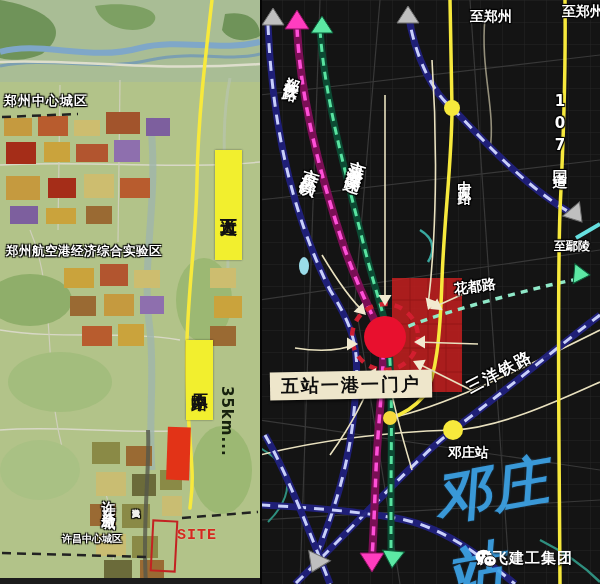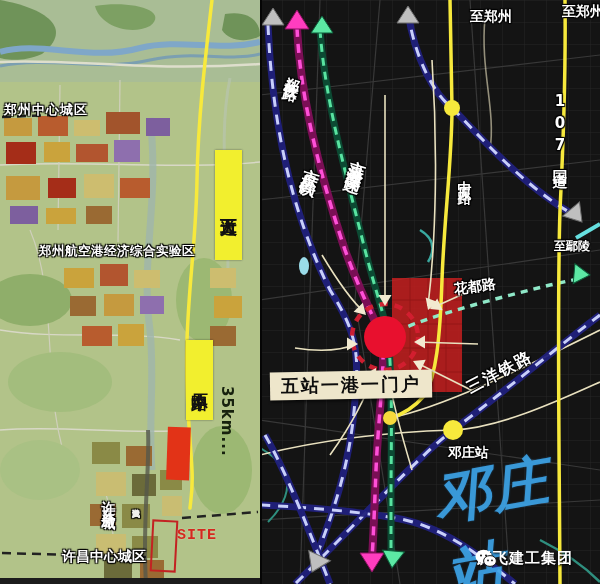--- a/index.html
+++ b/index.html
@@ -146,33 +146,33 @@
       <rect x="167" y="427" width="23" height="53" fill="#e23317" transform="rotate(2 178 453)"></rect>
 
       <rect x="152" y="521" width="24" height="50" fill="none" stroke="#c32222" stroke-width="2" transform="rotate(3 164 546)"></rect>
 
       <path d="M2,117 L78,114" stroke="#222" stroke-width="2.5" stroke-dasharray="9 6" fill="none"></path>
       <path d="M182,518 L258,512" stroke="#222" stroke-width="2.5" stroke-dasharray="9 6" fill="none"></path>
       <path d="M2,553 L150,557" stroke="#222" stroke-width="2.5" stroke-dasharray="9 6" fill="none"></path>
       <rect x="0" y="578" width="260" height="6" fill="#1c1c1c"></rect>
     </svg>
 
-    <div class="lbl" style="left:4px;top:101px;font-size:13px;letter-spacing:1px;">郑州中心城区</div>
-
-    <div class="lbl" style="left:6px;top:243px;font-size:12.5px;letter-spacing:.5px;margin-left:33px;">郑州航空港经济综合实验区</div>
+    <div class="lbl" style="left:4px;top:92px;font-size:13px;letter-spacing:1px;">郑州中心城区</div>
+
+    <div class="lbl" style="left:6px;top:243px;font-size:12.5px;letter-spacing:.5px;">郑州航空港经济综合实验区</div>
 
     <div class="road-tag" style="left:215px;top:150px;width:27px;height:110px;font-size:17px;line-height:27px;">万三大道</div>
 
     <div class="road-tag" style="left:186px;top:340px;width:27px;height:80px;font-size:17px;line-height:27px;">中原路</div>
 
     <div class="distance" style="left:236px;top:386px;">35km...</div>
 
     <div class="lbl v" style="left:100px;top:490px;font-size:14px;letter-spacing:5px;">许东新城</div>
 
-    <div class="lbl" style="left:34px;top:548px;font-size:14px;padding-left:28px;">许昌中心城区</div>
+    <div class="lbl" style="left:34px;top:532px;font-size:10px;padding-left:28px;">许昌中心城区</div>
 
     <div class="lbl v" style="left:129px;top:503px;font-size:8px;opacity:.9;">魏武大道</div>
 
     <div class="site-lbl" style="left:177px;top:527px;">SITE</div>
   </div>
 
   <div class="right-map">
     <svg width="340" height="584" viewBox="0 0 340 584">
       <defs>
         <pattern id="grid" width="22" height="22" patternUnits="userSpaceOnUse">

